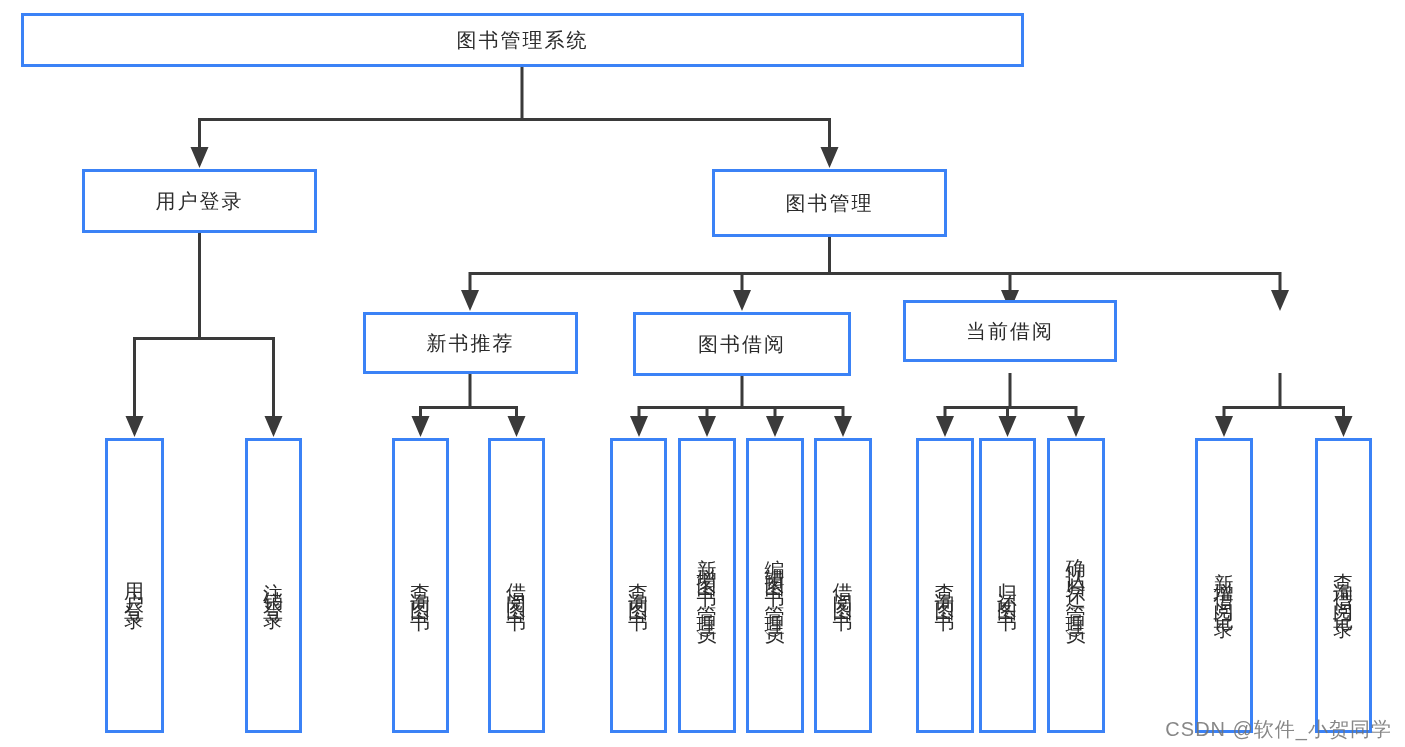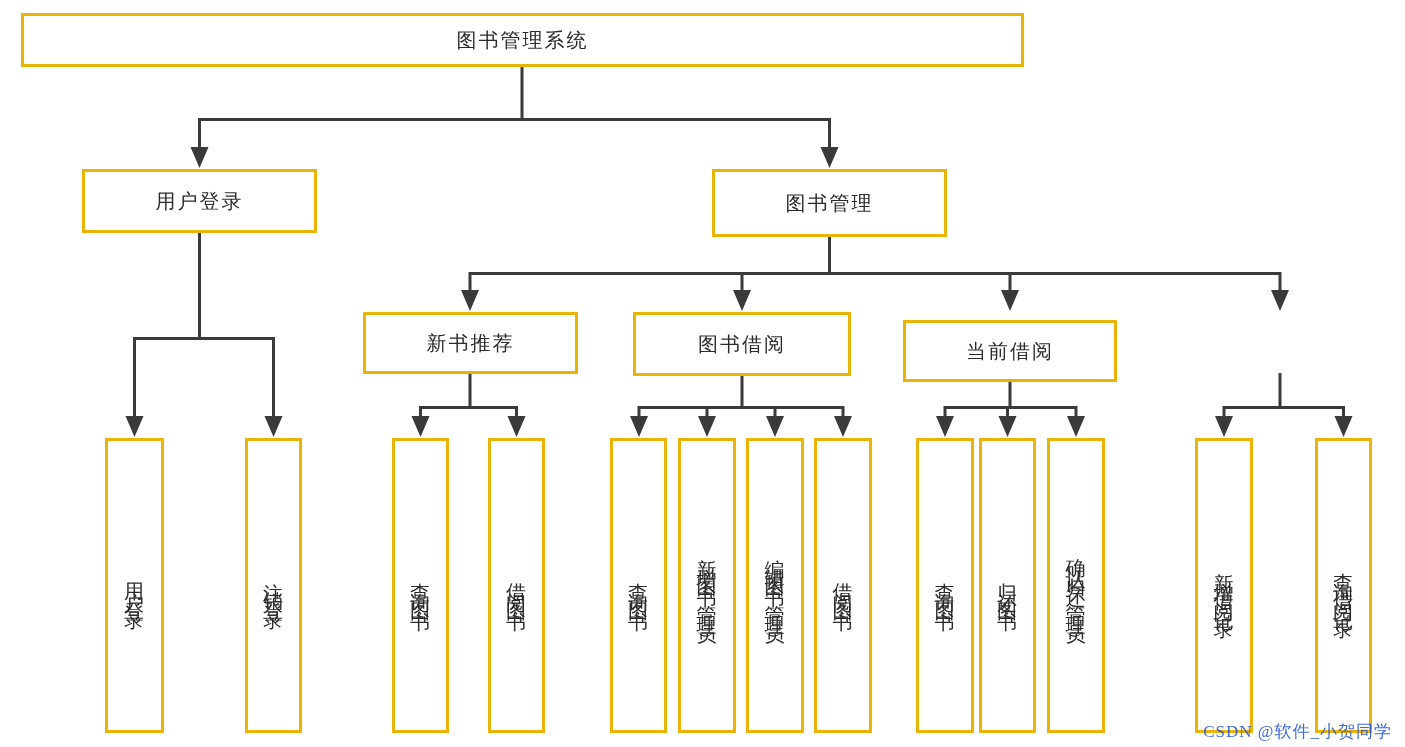--- a/index.html
+++ b/index.html
@@ -2,35 +2,34 @@
 <html><head>
 <meta charset="utf-8">
 <style>
   html,body { margin:0; padding:0; background:#ffffff; }
   .canvas {
     position:relative; width:1405px; height:747px; background:#ffffff;
     font-family:"Liberation Sans", sans-serif; overflow:hidden;
   }
   .node {
     position:absolute; box-sizing:border-box;
-    border:3px solid #eab308; background:#ffffff;
+    border:3px solid #3b82f6; background:#ffffff;
     display:flex; align-items:center; justify-content:center;
     color:#2b2b2b; font-size:20px; letter-spacing:2px; white-space:nowrap;
   }
   .leaf { letter-spacing:0; }
   .leaf .vtext {
     writing-mode:vertical-rl; text-orientation:mixed;
     letter-spacing:9.5px; line-height:1; font-size:20px; color:#2b2b2b;
   }
   svg.connectors { position:absolute; left:0; top:0; pointer-events:none; }
   .watermark {
     position:absolute; right:13px; bottom:4px;
-    font-size:17px; color:#1d4ed8; opacity:0.85; letter-spacing:1px;
+    font-size:20px; color:#737373; opacity:0.85; letter-spacing:1px;
     white-space:nowrap;
-    font-family:Liberation Serif, serif;
   }
 </style>
 </head>
 <body>
 
 <div class="canvas">
 
   <svg class="connectors" width="1405" height="747" viewBox="0 0 1405 747">
     <path fill="none" stroke="#3a3a3a" stroke-width="3" d="M522 65 V121
              M198 119.5 H831
@@ -86,21 +85,21 @@
              M1334.5 416 L1352.5 416 L1343.5 437 Z"></path>
   </svg>
 
   <div class="node" style="left:21px; top:13px; width:1003px; height:54px;">图书管理系统</div>
 
   <div class="node" style="left:82px; top:169px; width:235px; height:64px;">用户登录</div>
   <div class="node" style="left:712px; top:169px; width:235px; height:68px;">图书管理</div>
 
   <div class="node" style="left:363px; top:312px; width:215px; height:62px;">新书推荐</div>
   <div class="node" style="left:633px; top:312px; width:218px; height:64px;">图书借阅</div>
-  <div class="node" style="left:903px; top:320px; width:214px; height:62px;">当前借阅</div>
+  <div class="node" style="left:903px; top:300px; width:214px; height:62px;">当前借阅</div>
 
   <div class="node leaf" style="left:105px; top:438px; width:59px; height:295px;">
     <span class="vtext">用户登录</span>
   </div>
   <div class="node leaf" style="left:245px; top:438px; width:57px; height:295px;">
     <span class="vtext">注销登录</span>
   </div>
 
   <div class="node leaf" style="left:392px; top:438px; width:57px; height:295px;">
     <span class="vtext">查询图书</span>

